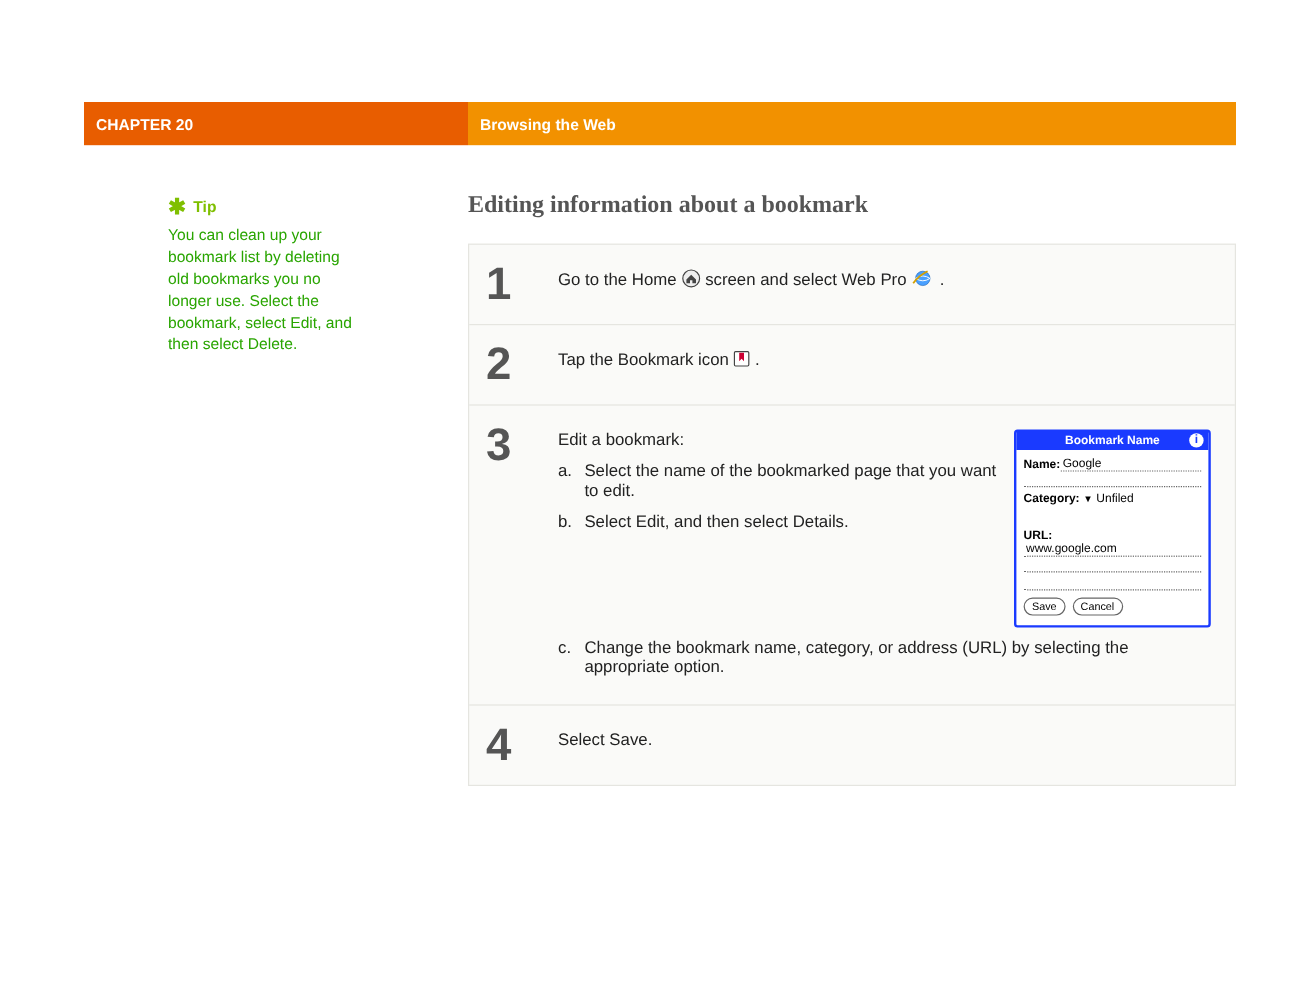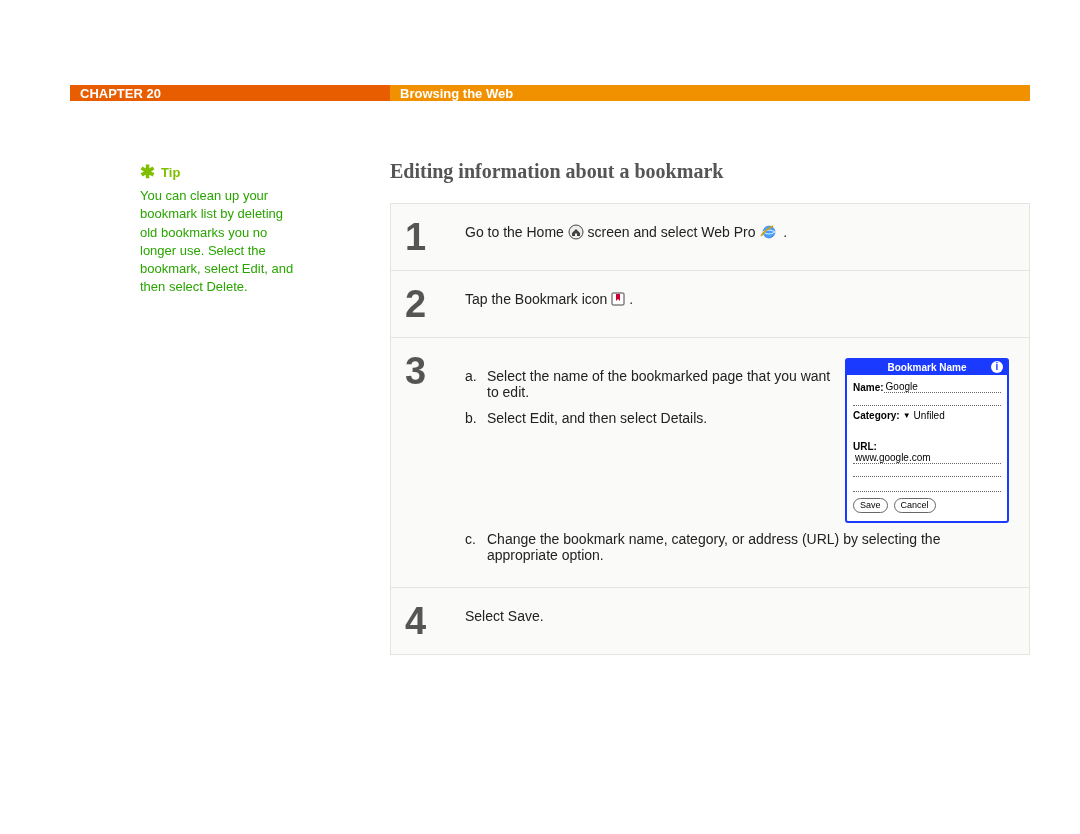--- a/index.html
+++ b/index.html
@@ -18,21 +18,21 @@
     width: 1080px;
     height: 834px;
     box-sizing: border-box;
   }
 
   .header-band {
     position: absolute;
     top: 85px;
     left: 70px;
     right: 50px;
-    height: 16px;
+    height: 36px;
     display: flex;
     font-size: 13px;
     font-weight: bold;
   }
   .header-left {
     background: #e85d00;
     color: #fff;
     width: 320px;
     display: flex;
     align-items: center;
@@ -316,20 +316,21 @@
                 </div>
                 <div class="dotted-line"></div>
                 <div class="dotted-line"></div>
                 <div class="device-btns">
                   <span class="dbtn">Save</span>
                   <span class="dbtn">Cancel</span>
                 </div>
               </div>
             </div>
 
+            <div>Edit a bookmark:</div>
             <ul class="sub-list">
               <li>
                   <span class="marker">a.</span>
                   <span>Select the name of the bookmarked page that you want to edit.</span>
                 </li>
               <li>
                   <span class="marker">b.</span>
                   <span>Select Edit, and then select Details.</span>
                 </li>
               <li style="clear:both;">

